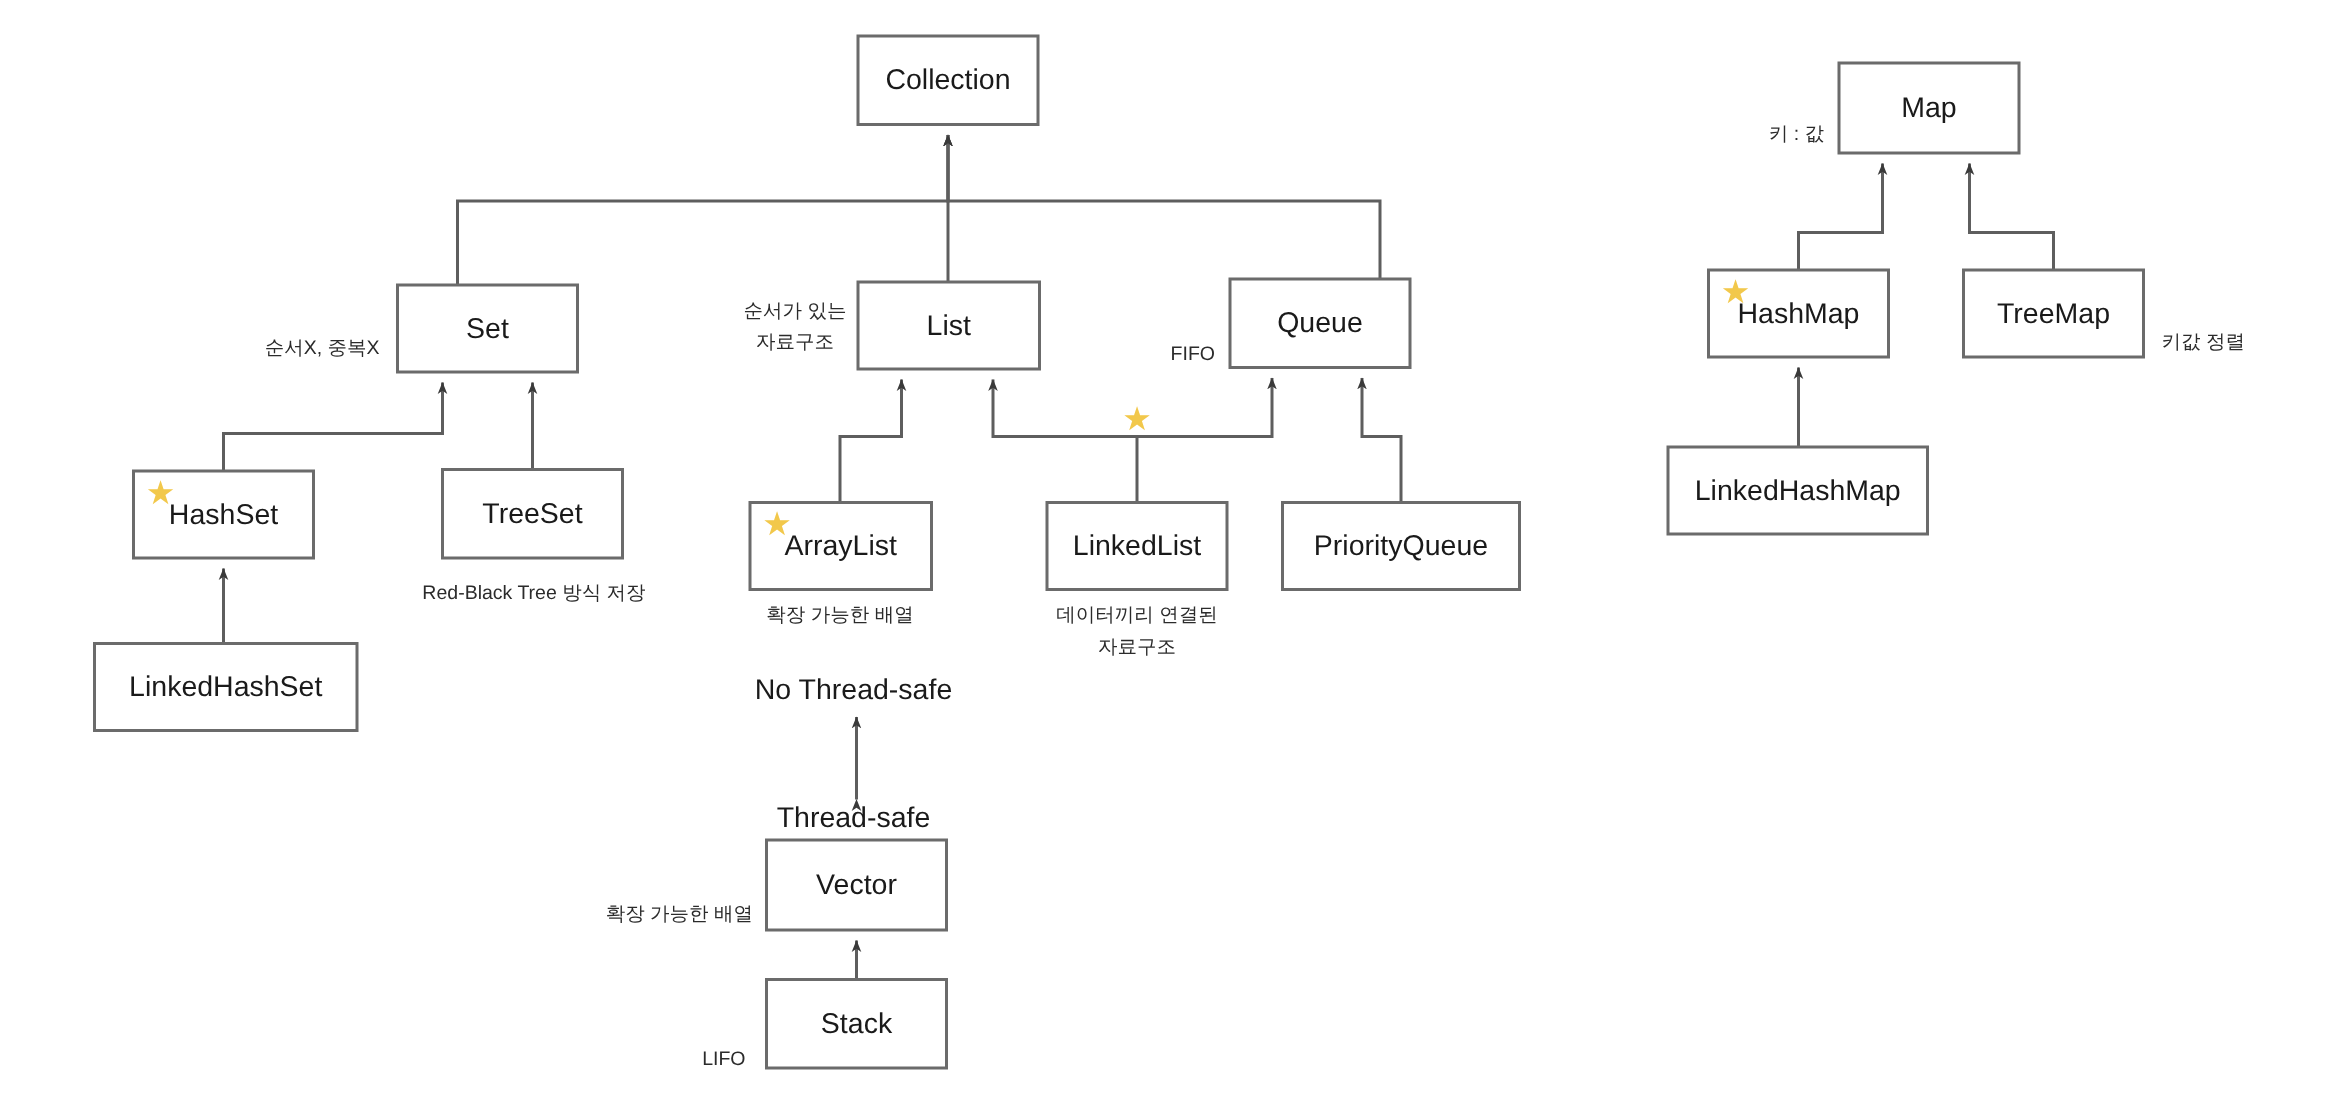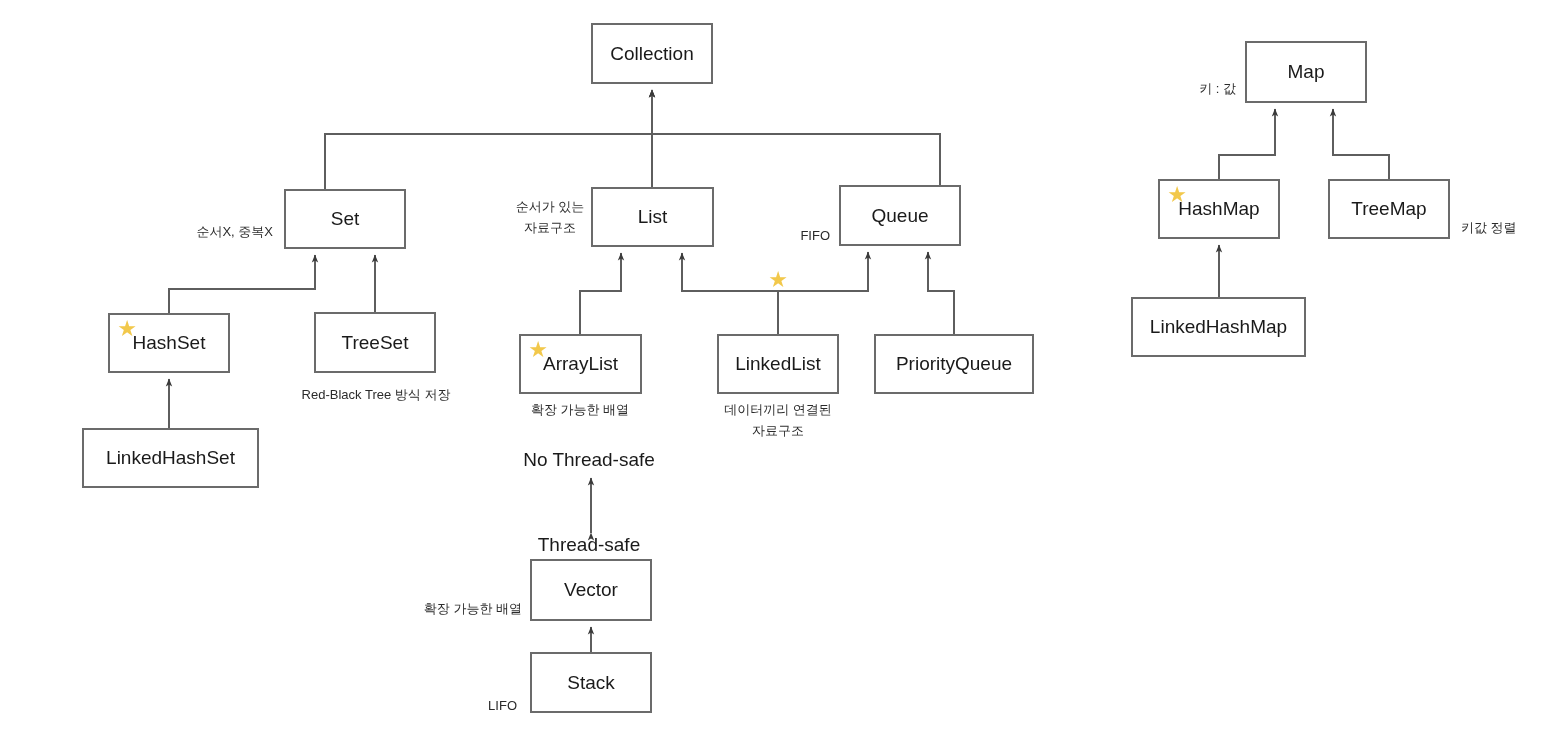--- a/index.html
+++ b/index.html
@@ -10,21 +10,20 @@
   body {
     width: 1550px;
     height: 733px;
     font-family: "Liberation Sans", sans-serif;
     overflow: hidden;
   }
   #diagram-root {
     position: relative;
     width: 1355px;
     height: 733px;
-    margin-left: 20px;
   }
   svg.canvas {
     position: absolute;
     top: 0;
     left: 0;
     width: 1550px;
     height: 733px;
     display: block;
   }
   .node-rect {

